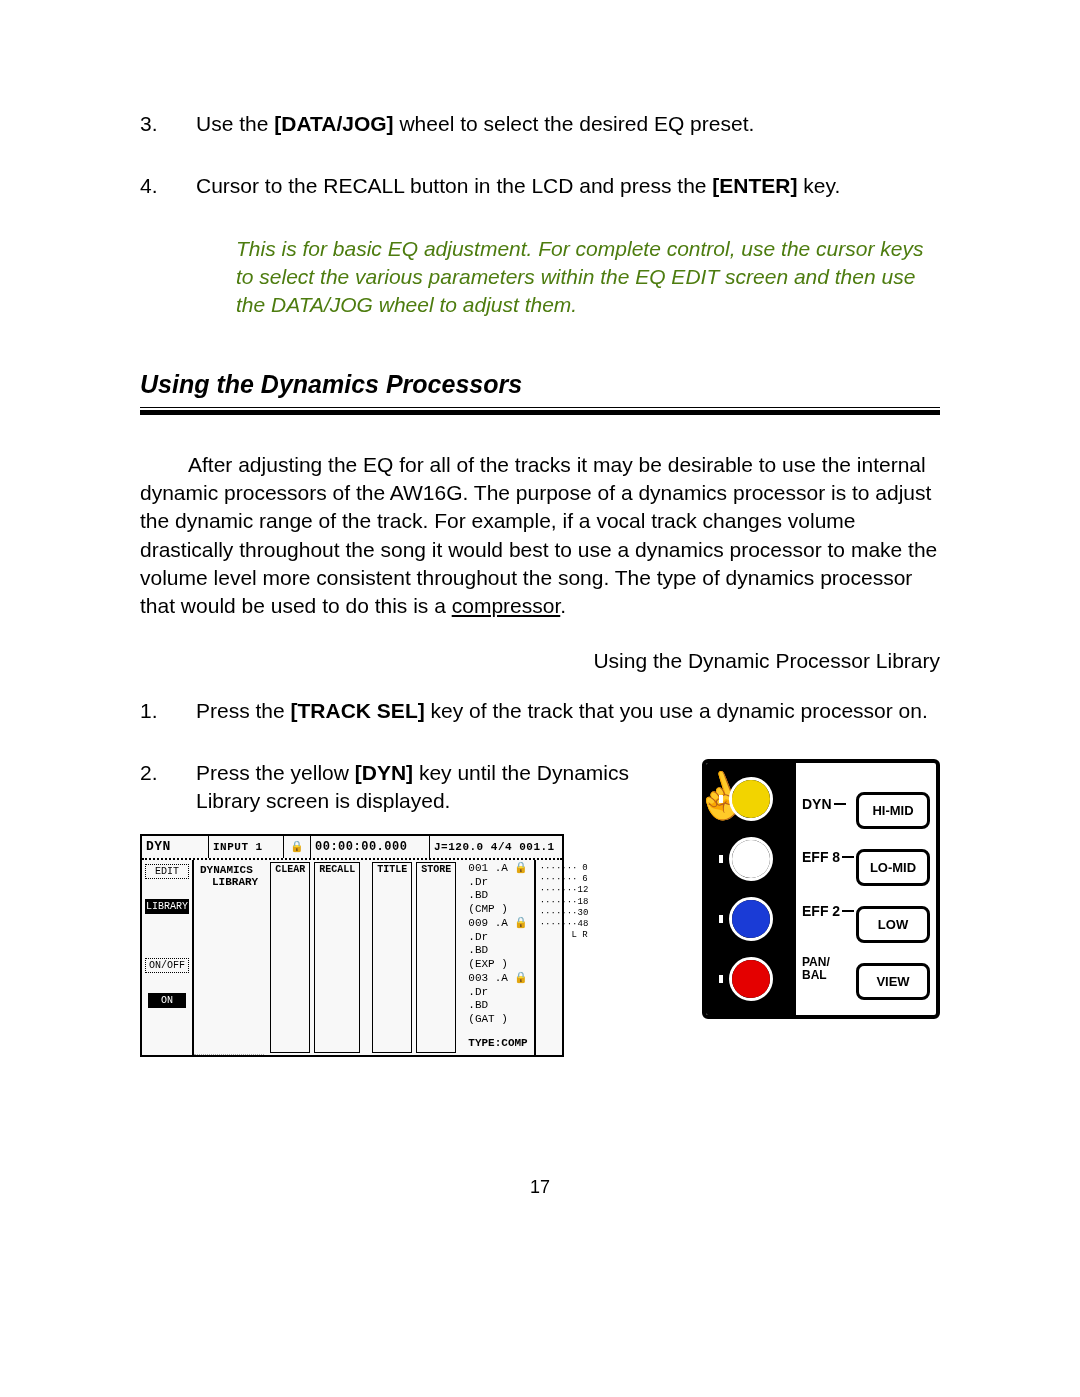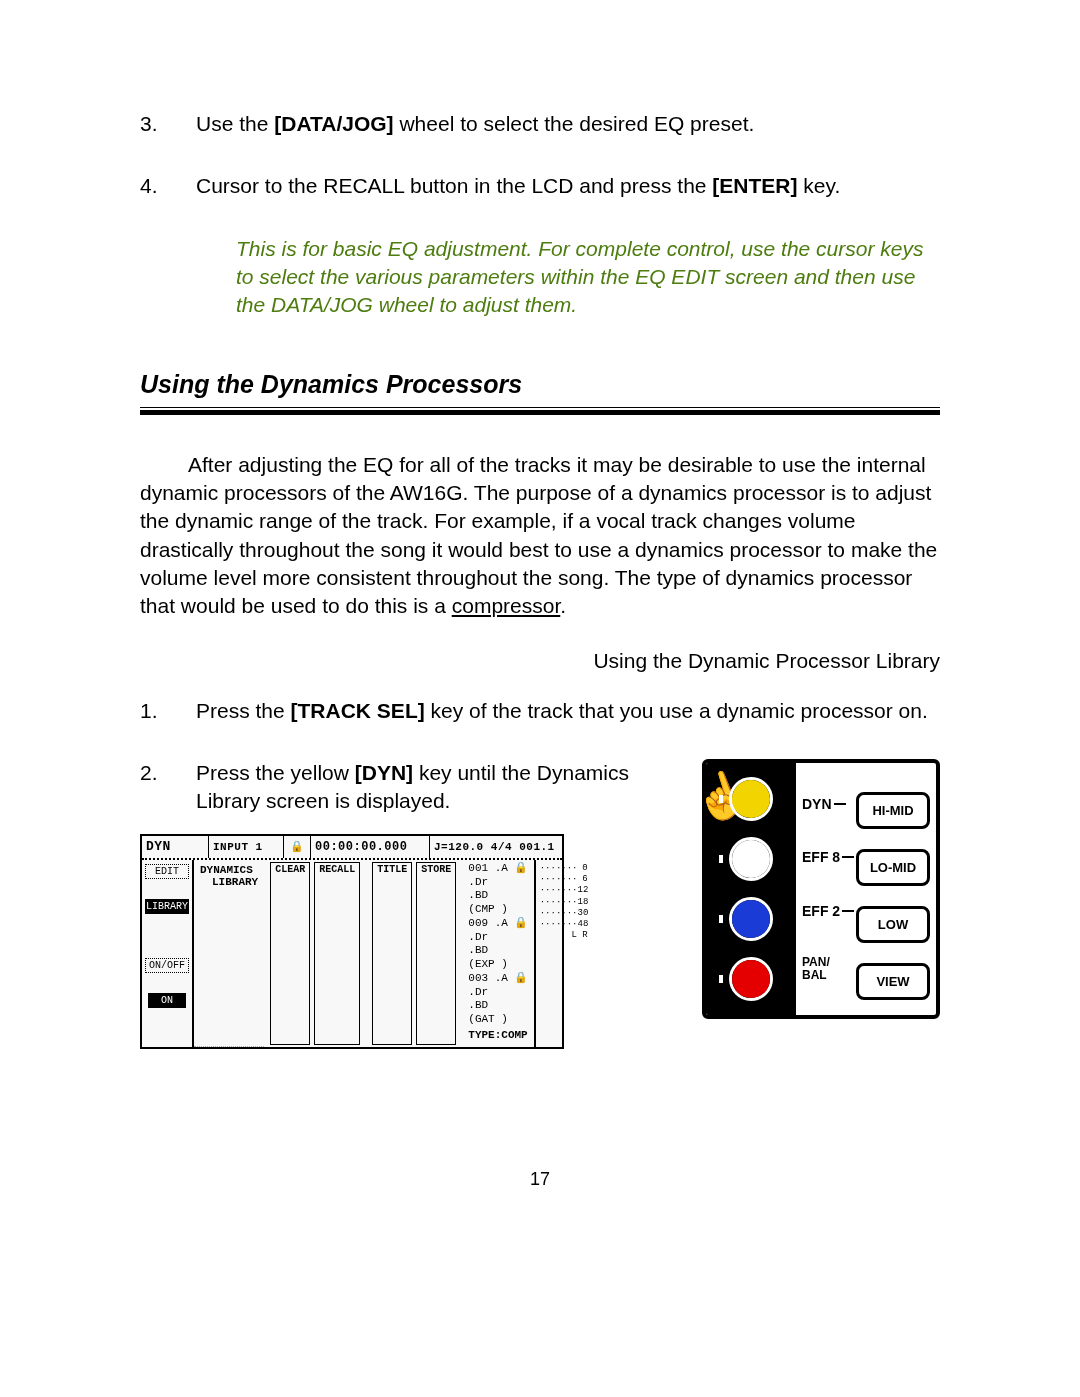--- a/index.html
+++ b/index.html
@@ -302,21 +302,21 @@
                 <span>🔒</span>
               </div>
               <div class="list-line">
                 <span><span>009</span> <span>.A .Dr .BD (EXP )</span></span>
                 <span>🔒</span>
               </div>
               <div class="list-line">
                 <span><span>003</span> <span>.A .Dr .BD (GAT )</span></span>
                 <span>🔒</span>
               </div>
-              <div style="font-weight:bold;margin-top:2px;">TYPE:COMP</div>
+              <div style="font-weight:bold;margin-top:10px;">TYPE:COMP</div>
             </div>
           </div>
           <div class="lcd-meter">
             <div class="meter-row">
                 <span>·······</span>
                 <span>0</span>
               </div>
             <div class="meter-row">
                 <span>·······</span>
                 <span>6</span>

